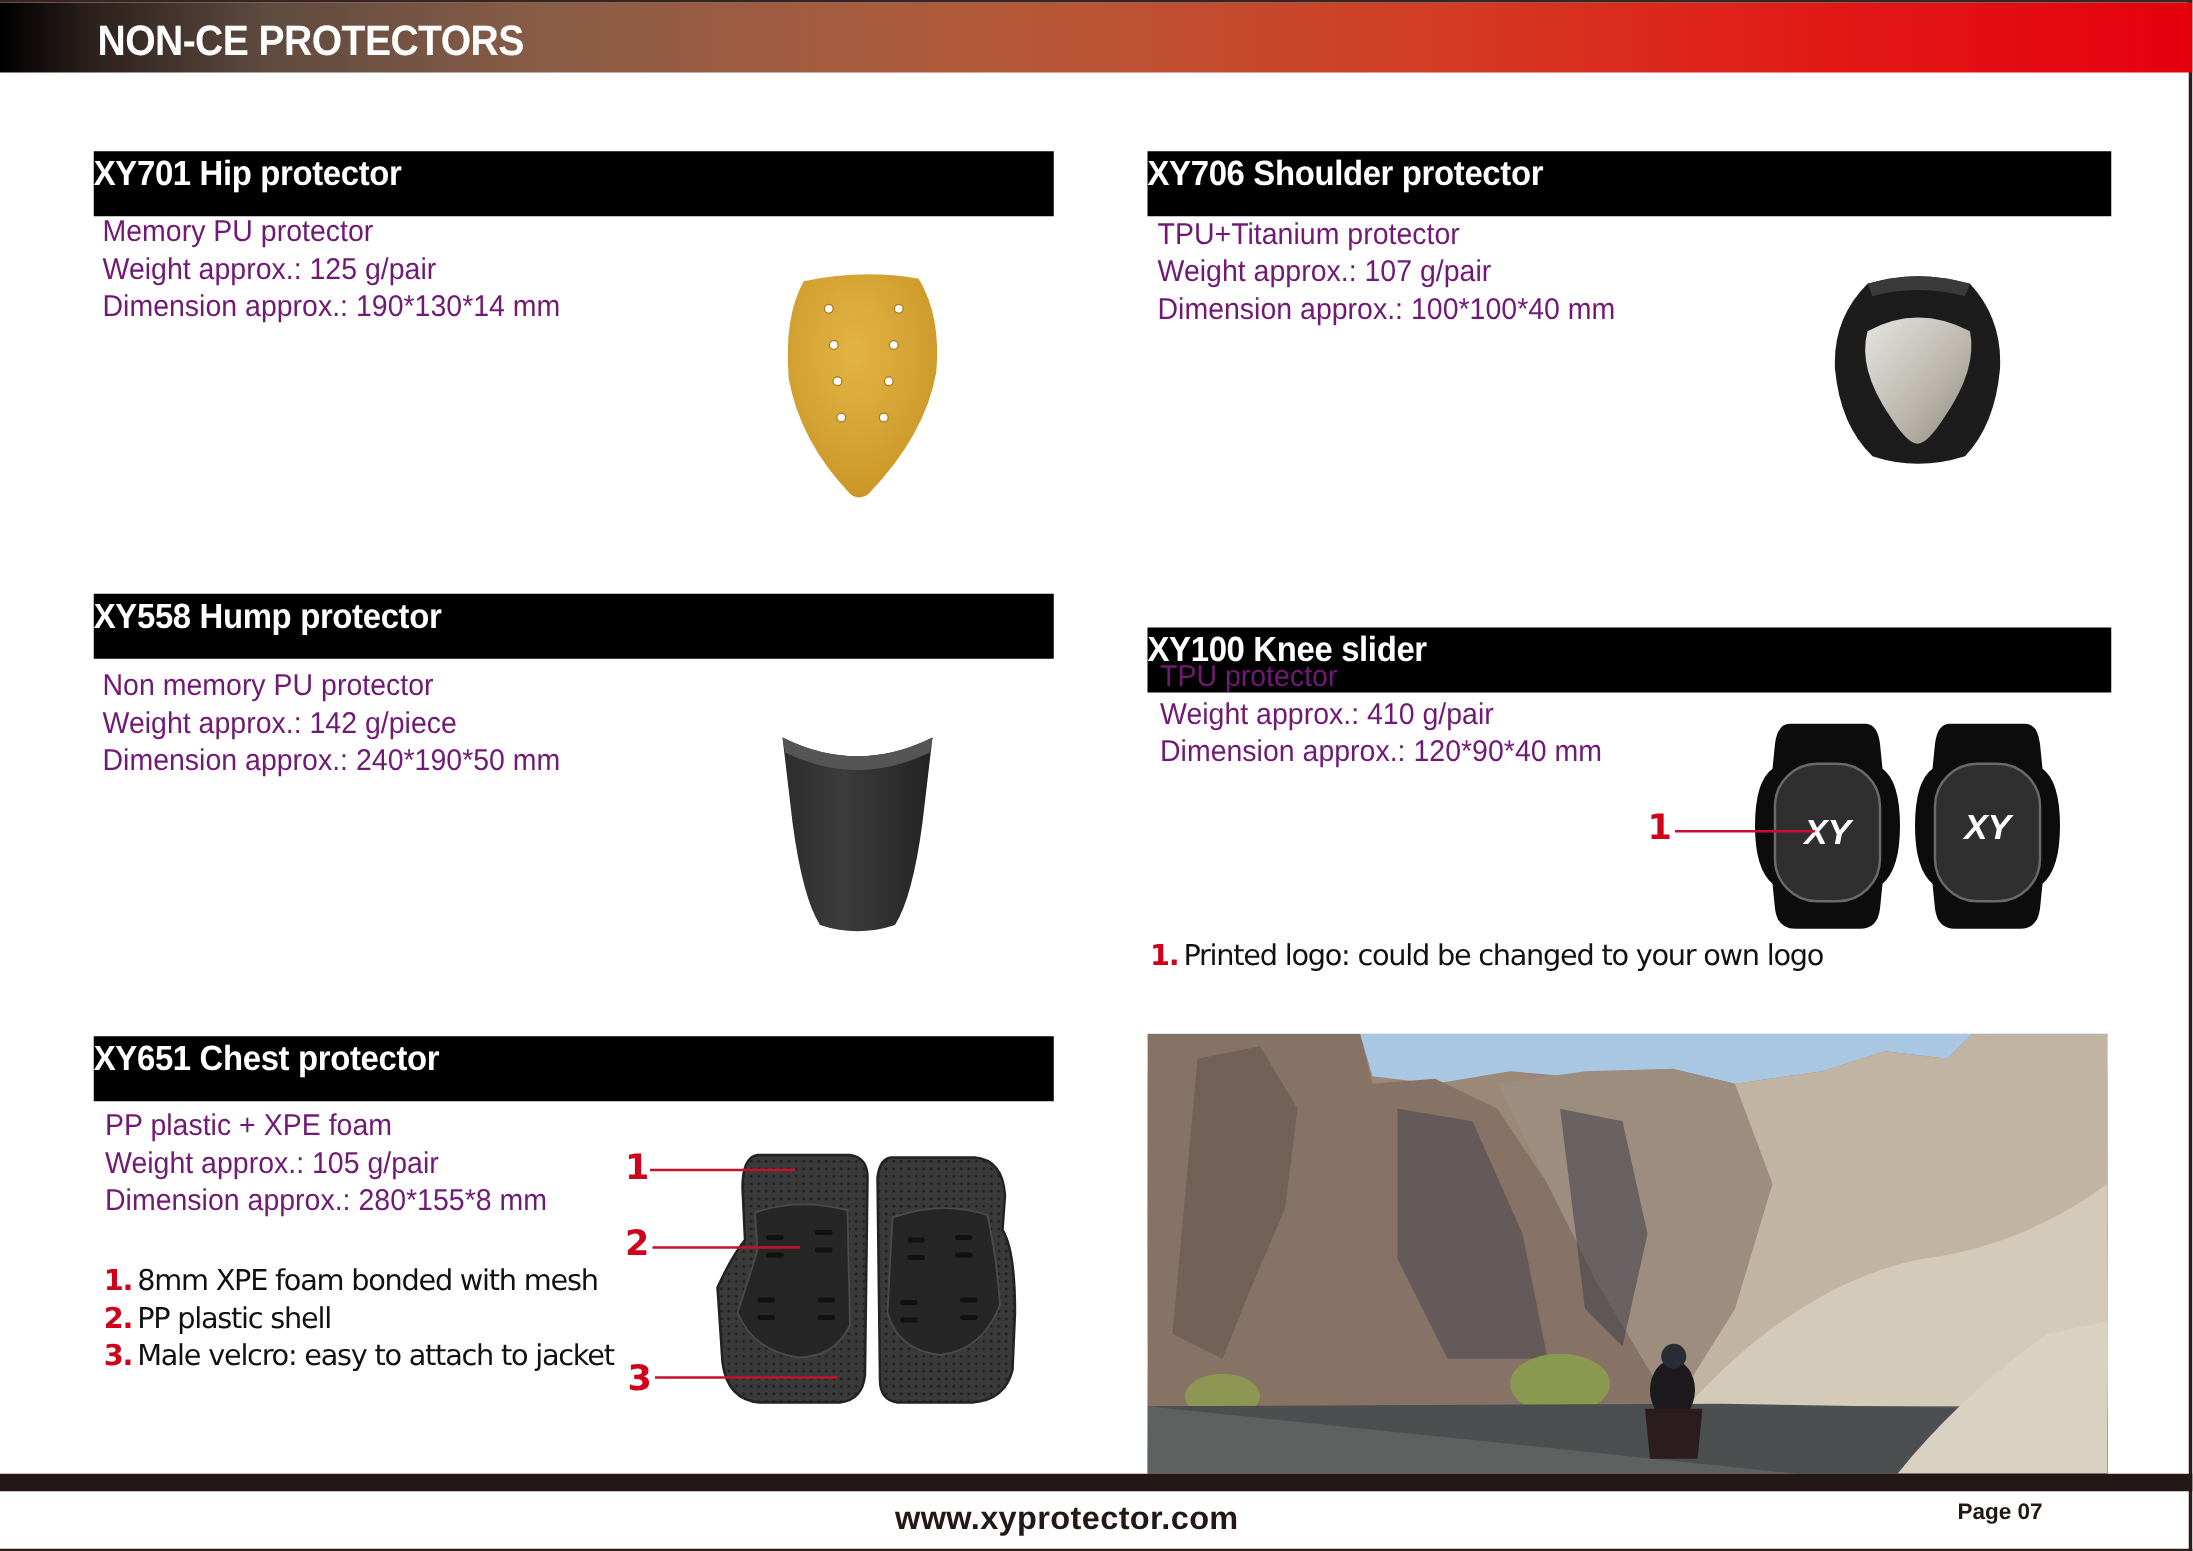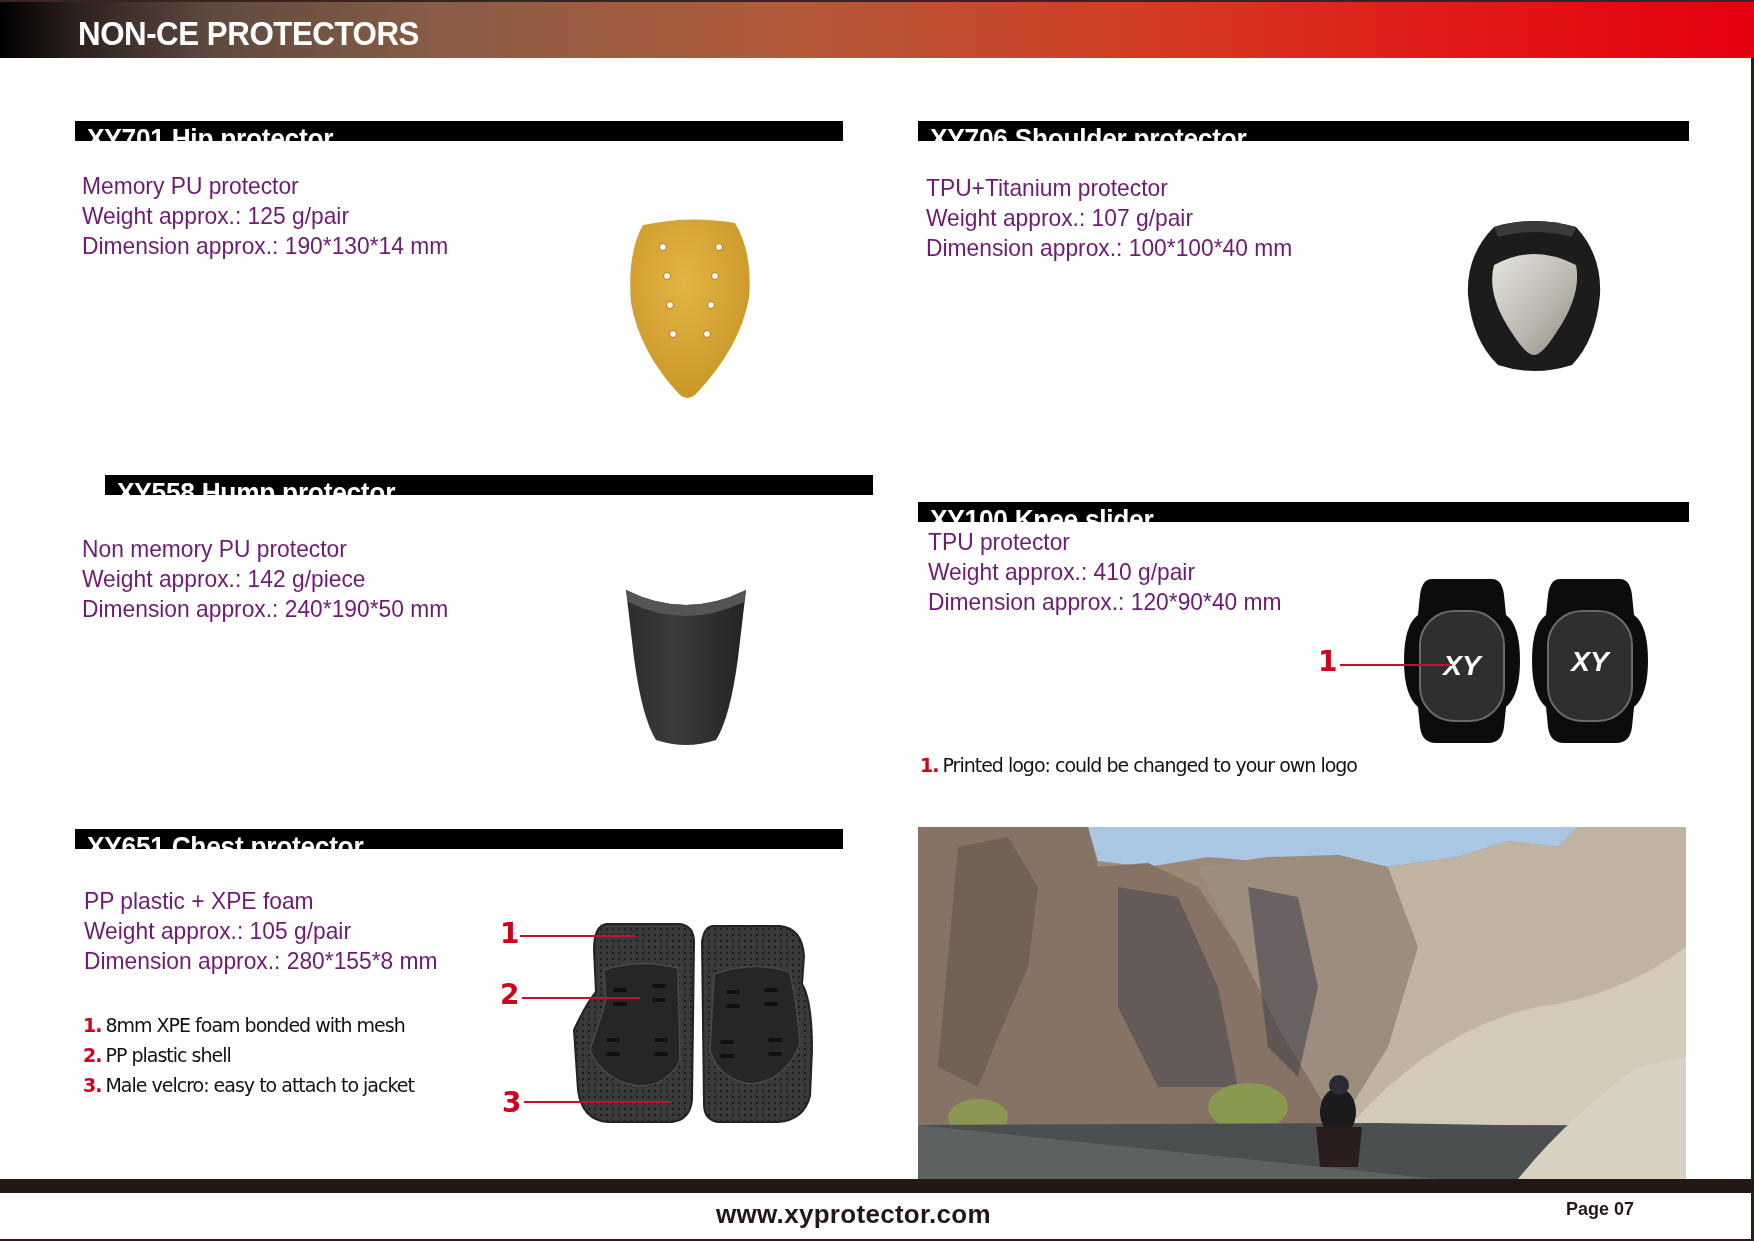--- a/index.html
+++ b/index.html
@@ -10,29 +10,29 @@
             border-right: 3px solid #2a1d1a; border-bottom: 2px solid #2a1d1a; }
 
     
     .banner { position: absolute; left: 0; top: 0; width: 1754px; height: 58px;
               background: linear-gradient(90deg, #000000 0%, #2a1f1c 4%, #5e4a3f 12%, #8a5d47 25%, #b35a3a 45%, #d23d24 65%, #e11b18 82%, #e5000e 100%);
               border-top: 2px solid #3a2420; }
     .banner-title { position: absolute; left: 78px; top: 12px; font-size: 34px; font-weight: bold;
                     color: #fff; letter-spacing: -0.5px; transform: scaleX(0.92); transform-origin: left center; }
 
     
-    .sec-head { position: absolute; height: 20px; background: #000; color: #fff;
-                font-weight: bold; font-size: 28px; line-height: 36px; padding-left: 12px;
+    .sec-head { position: absolute; height: 52px; background: #000; color: #fff;
+                font-weight: bold; font-size: 28px; line-height: 36px; padding-left: 0;
                 letter-spacing: -0.3px; }
     .sec-head span { display: inline-block; transform: scaleX(0.94); transform-origin: left center; white-space: nowrap; }
 
     .specs { position: absolute; font-size: 24px; line-height: 30px; color: #701a75; }
     .specs div { white-space: nowrap; transform: scaleX(0.95); transform-origin: left center; }
 
-    .notes { position: absolute; font-size: 19px; line-height: 30px; color: #111; font-family: "DejaVu Sans", sans-serif; letter-spacing: -1px; }
+    .notes { position: absolute; font-size: 23px; line-height: 30px; color: #111; font-family: "DejaVu Sans", sans-serif; letter-spacing: -1px; }
     .notes .row { white-space: nowrap; }
     .notes .num { color: #d0021b; font-weight: bold; margin-right: 4px; }
 
     .callout { position: absolute; color: #d0021b; font-weight: bold; font-size: 28px; font-family: "DejaVu Sans", sans-serif; }
     .callout-line { position: absolute; height: 2px; background: #c8102e; }
 
     .product { position: absolute; }
 
     
     .photo { position: absolute; left: 918px; top: 827px; width: 768px; height: 352px; overflow: hidden;
@@ -98,21 +98,21 @@
           <stop offset="60%" stop-color="#b9b5ac"></stop>
           <stop offset="100%" stop-color="#8f8a7e"></stop>
         </linearGradient>
       </defs>
       <path d="M30 12 Q70 0 112 12 Q138 40 136 80 Q132 125 108 150 Q70 162 34 150 Q8 125 4 80 Q2 40 30 12 Z" fill="#1c1c1c"></path>
       <path d="M30 12 Q70 0 112 12 L108 22 Q70 12 34 22 Z" fill="#3a3a3a"></path>
       <path d="M30 50 Q70 28 112 50 Q118 80 92 118 Q78 140 70 140 Q62 140 48 118 Q22 80 30 50 Z" fill="url(#tig)"></path>
     </svg>
   </div>
 
-  <div class="sec-head" style="left:75px; top:475px; width:768px;margin-left:30px;">
+  <div class="sec-head" style="left:75px; top:475px; width:768px;">
     <span>XY558 Hump protector</span>
   </div>
   <div class="specs" style="left:82px; top:534px;">
     <div>Non memory PU protector</div>
     <div>Weight approx.: 142 g/piece</div>
     <div>Dimension approx.: 240*190*50 mm</div>
   </div>
   <div class="product" style="left:622px; top:588px; width:128px; height:160px;">
     <svg width="128" height="160" viewBox="0 0 128 160">
       <defs>

